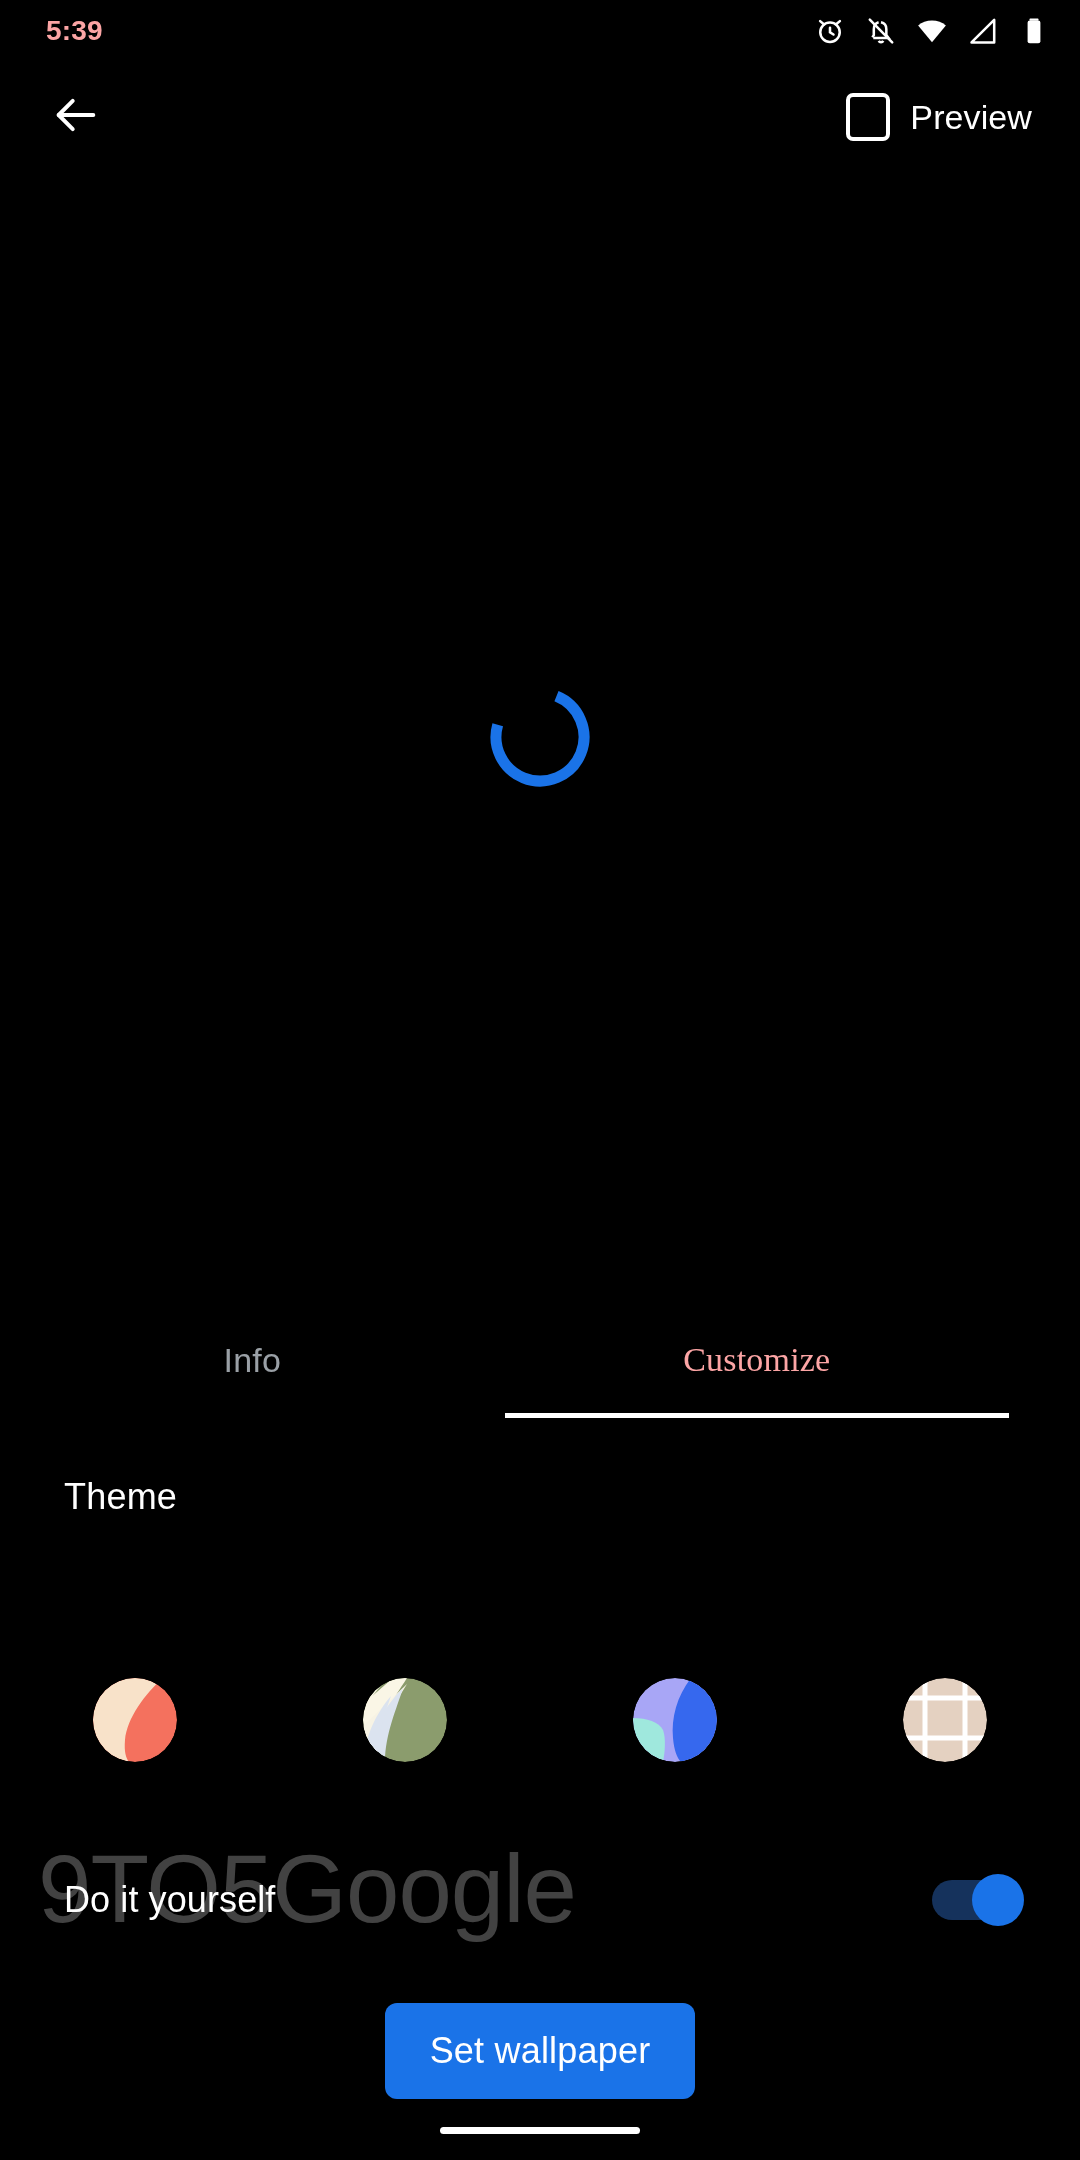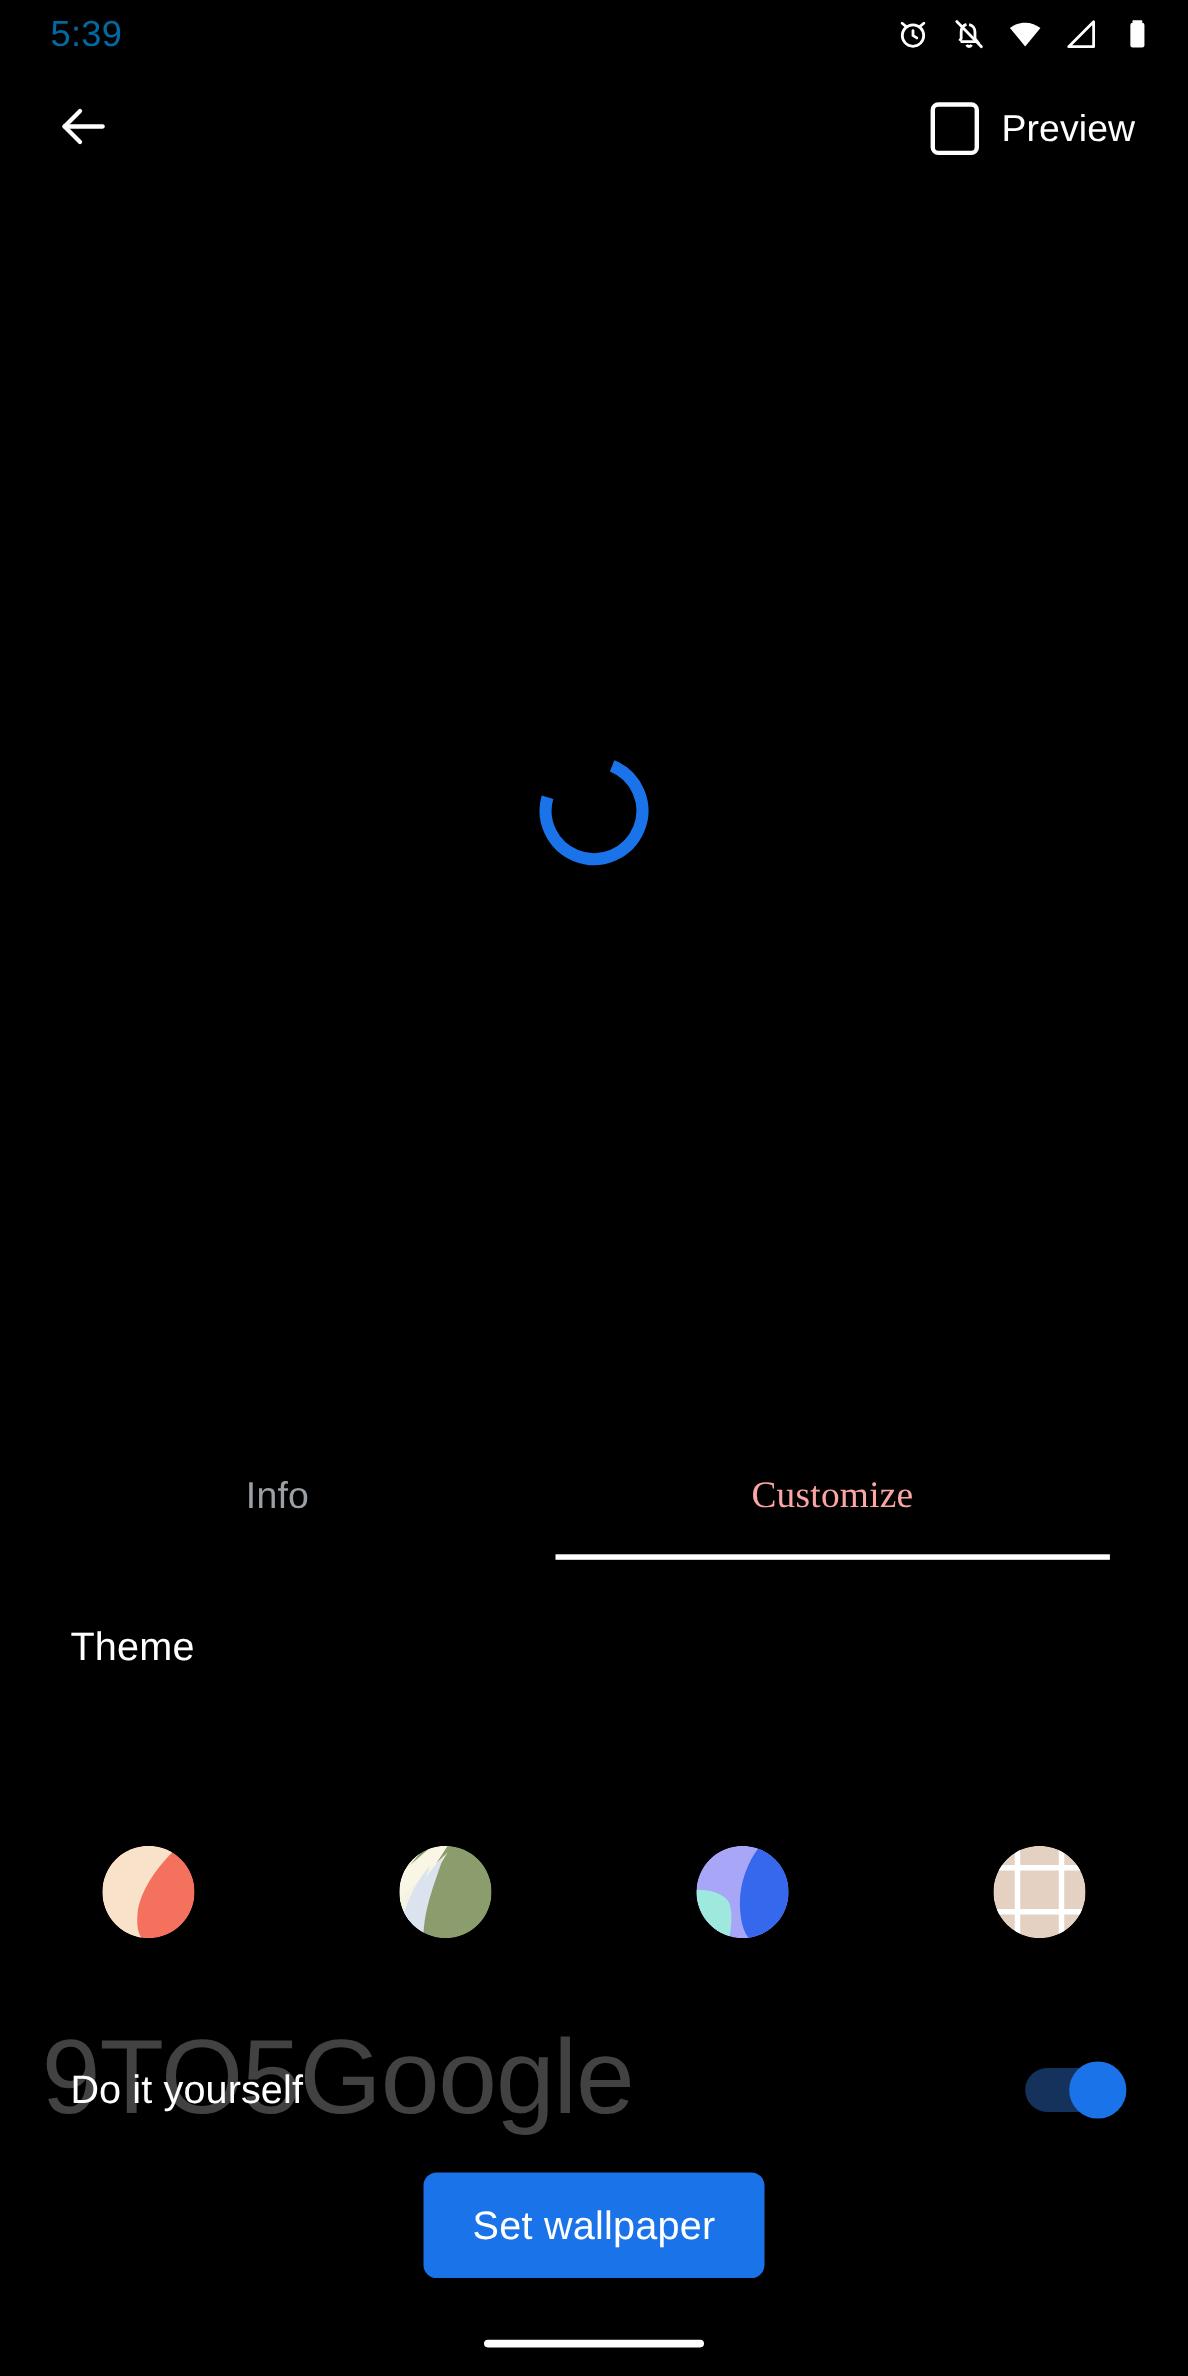--- a/index.html
+++ b/index.html
@@ -17,21 +17,21 @@
   }
 
   
   .status-bar {
     position:absolute; top:0; left:0;
     width:1080px; height:62px;
     display:flex; align-items:center; justify-content:space-between;
     padding:0 30px 0 46px;
   }
   .status-clock {
-    font-size:33px; font-weight:400; color:#0369a1;
+    font-size:28px; font-weight:700; color:#fca5a5;
     letter-spacing:0.2px;
   }
   .status-icons {
     display:flex; align-items:center; gap:19px;
   }
   .status-icons svg { display:block; }
 
   
   .app-bar {
     position:absolute; top:62px; left:0;
@@ -179,20 +179,21 @@
     border:none;
     border-radius:12px;
     padding:0 42px;
     height:96px;
     font-size:36px;
     font-weight:500;
     font-family:"Liberation Sans", sans-serif;
     letter-spacing:0.2px;
     display:flex; align-items:center; justify-content:center;
     min-width:310px;
+    margin-top:28px;
   }
 
   
   .home-indicator {
     position:absolute;
     bottom:26px; left:50%;
     transform:translateX(-50%);
     width:200px; height:7px;
     border-radius:4px;
     background:#ffffff;

